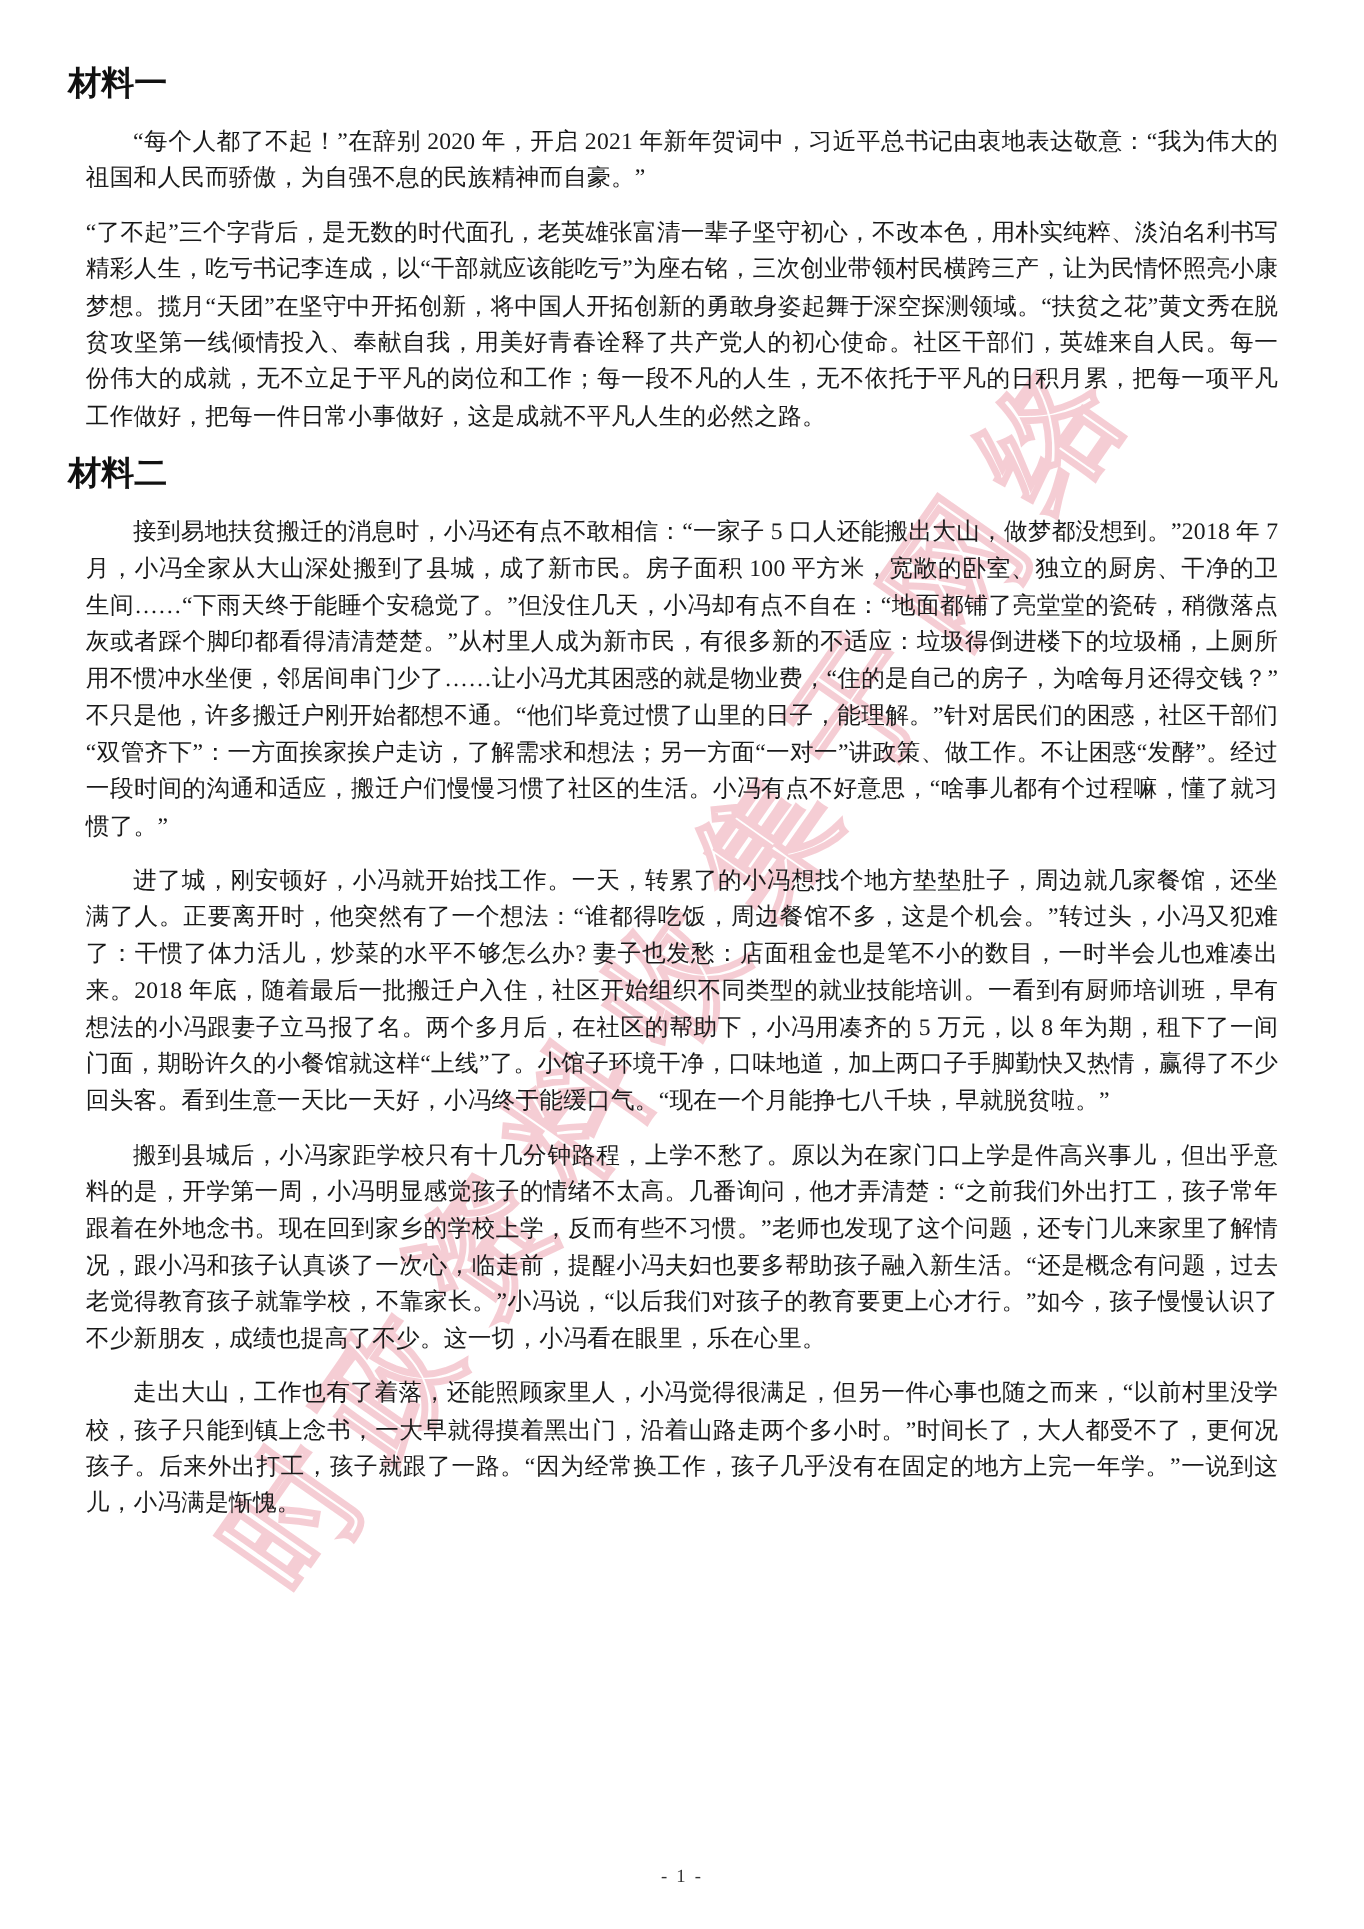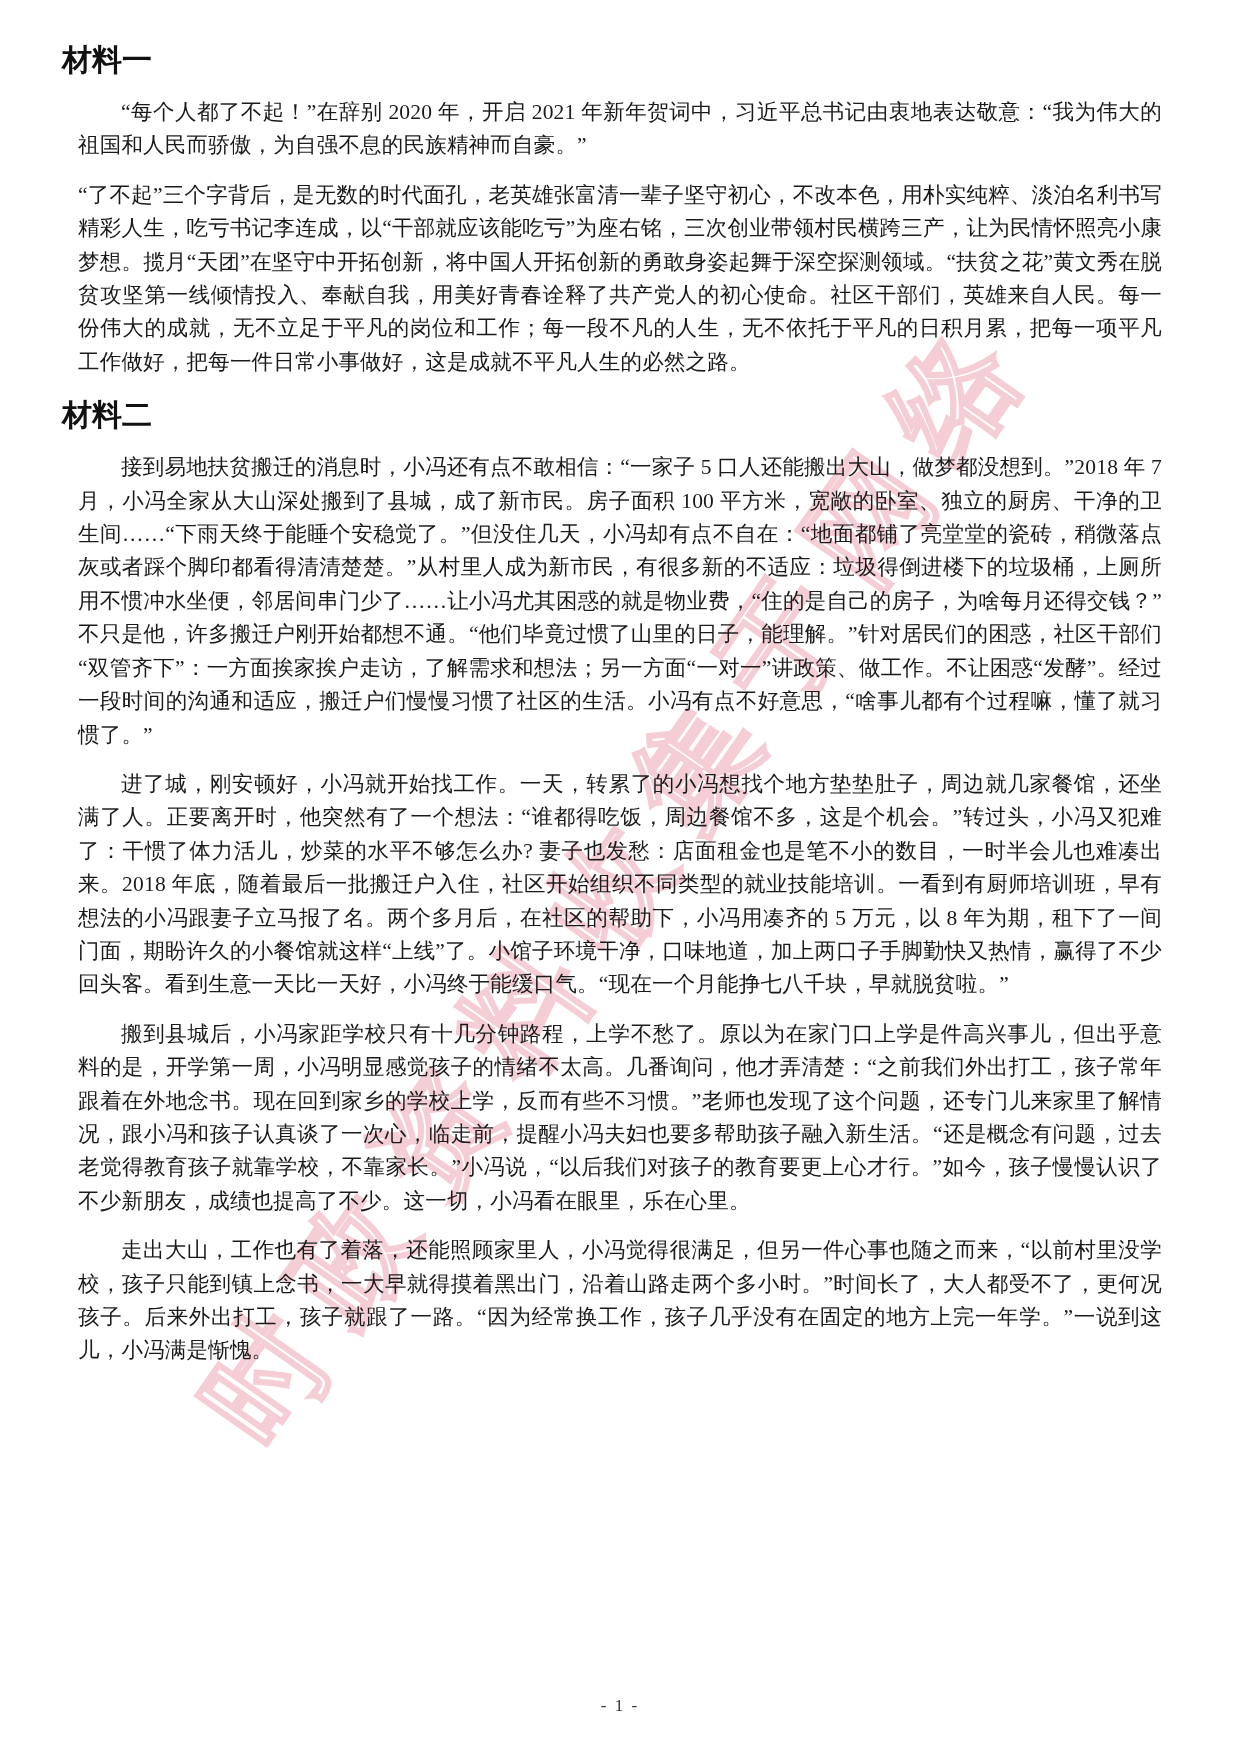--- a/index.html
+++ b/index.html
@@ -13,21 +13,21 @@
     height: 1754px;
     margin: 0 auto;
     background: #ffffff;
     overflow: hidden;
     font-family: "Liberation Serif", "DejaVu Serif", serif;
     color: #1a1a1a;
   }
   .content {
     position: relative;
     z-index: 2;
-    padding: 40px 62px 0 62px;
+    padding: 56px 62px 0 62px;
   }
   h1.material-heading {
     font-size: 30px;
     font-weight: bold;
     margin: 0 0 14px 0;
     line-height: 40px;
     color: #111111;
   }
   h1.material-heading.second {
     margin-top: 0;

